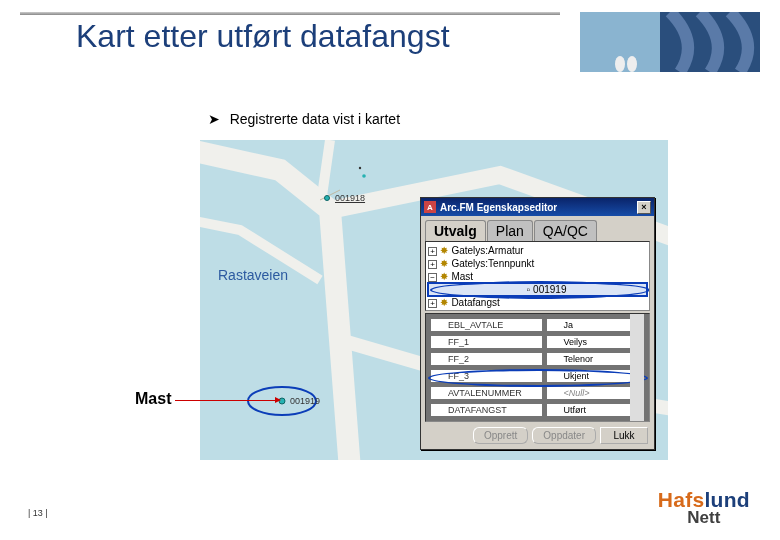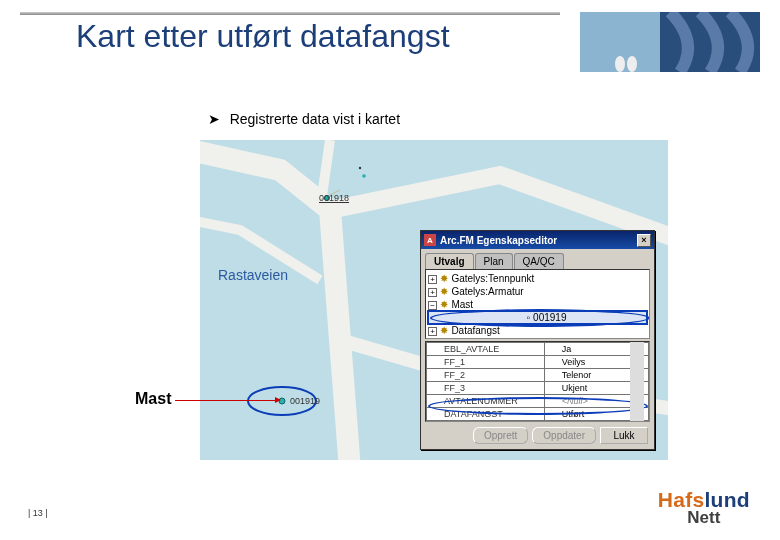--- a/index.html
+++ b/index.html
@@ -84,21 +84,21 @@
   .titlebar .winbtn {
     margin-left:auto; width:14px; height:13px;
     background:#d4d0c8; border:1px solid #fff;
     border-right-color:#555; border-bottom-color:#555;
     font-size:9px; line-height:11px; text-align:center; color:#000;
   }
   .tabrow { display:flex; padding:4px 4px 0 4px; }
   .tab {
     border:1px solid #888; border-bottom:0;
     border-radius:3px 3px 0 0;
-    padding:2px 8px; background:#d4d0c8; font-size:10px;
+    padding:2px 8px; background:#d4d0c8; font-size:14px;
     margin-right:1px; font-weight:700; position:relative;
   }
   .tab.inactive { font-weight:400; background:#c0c0c0; }
   .tree {
     margin:0 4px; background:#fff; border:1px inset #888;
     height:70px; overflow:hidden; padding:2px;
   }
   .tree-row { font-size:10px; line-height:13px; white-space:nowrap; }
   .tree-row .box {
     display:inline-block; width:9px; height:9px;
@@ -108,21 +108,21 @@
   .tree-row .gear { color:#b38600; margin-right:3px; }
   .tree-row.sel {
     outline:2px solid #0b3db8; outline-offset:-1px;
     background:#dbe5f6;
   }
   .prop-table {
     margin:2px 4px 0 4px; background:#fff; border:1px inset #888;
   }
   .prop-table table { width:100%; border-collapse:collapse; font-size:9px; }
   .prop-table td {
-    border:1px solid #737373; padding:1px 17px; height:13px;
+    border:5px solid #737373; padding:1px 17px; height:13px;
   }
   .prop-table td.name { width:53%; color:#333; }
   .prop-table td.red { color:#c00; }
   .prop-table td.null { color:#888; font-style:italic; }
   .scrollcol { position:absolute; right:5px; width:14px; background:#ddd; }
   .btnrow {
     display:flex; justify-content:flex-end; gap:4px;
     padding:5px 6px;
   }
   .btn {
@@ -186,37 +186,37 @@
     <path d="M130 0 L120 70" stroke="#f0f0ec" stroke-width="10" fill="none"></path>
     <path d="M140 200 L260 235 L480 270" stroke="#f0f0ec" stroke-width="14" fill="none"></path>
     <line x1="120" y1="60" x2="140" y2="50" stroke="#c0b8a0" stroke-width="1"></line>
     <circle cx="127" cy="58" r="2.5" fill="#26b2b2" stroke="#0d6565"></circle>
     <circle cx="164" cy="36" r="1.8" fill="#26b2b2"></circle>
     <circle cx="82" cy="261" r="3" fill="#26b2b2" stroke="#0d6565"></circle>
     <ellipse cx="82" cy="261" rx="34" ry="14" fill="none" stroke="#0b3db8" stroke-width="2"></ellipse>
     <circle cx="160" cy="28" r="1.2" fill="#333"></circle>
   </svg>
   <span class="road-label" style="top:127px; left:18px;">Rastaveien</span>
-  <span class="marker-label" style="top:53px; left:119px;text-decoration:underline;">001918</span>
+  <span class="marker-label" style="top:53px; left:135px;text-decoration:underline;">001918</span>
   <span class="marker-label" style="top:256px; left:90px;">001919</span>
 
   <div class="dialog">
     <div class="titlebar">
       <span class="titlebar-icon">A</span>
       <span>Arc.FM Egenskapseditor</span>
       <span class="winbtn">×</span>
     </div>
     <div class="tabrow">
       <div class="tab">Utvalg</div>
       <div class="tab inactive">Plan</div>
       <div class="tab inactive">QA/QC</div>
     </div>
     <div class="tree">
+      <div class="tree-row"><span class="box">+</span><span class="gear">✸</span><span>Gatelys:Armatur</span></div>
       <div class="tree-row"><span class="box">+</span><span class="gear">✸</span><span>Gatelys:Tennpunkt</span></div>
-      <div class="tree-row"><span class="box">+</span><span class="gear">✸</span><span>Gatelys:Armatur</span></div>
       <div class="tree-row"><span class="box">−</span><span class="gear">✸</span><span>Mast</span></div>
       <div style="position:relative;text-align:center;">
         <div class="tree-row sel" style="padding-left:18px;"><span style="margin-right:3px;">▫</span><span>001919</span></div>
         <div class="big-ellipse" style="top:-2px;"></div>
       </div>
       <div class="tree-row"><span class="box">+</span><span class="gear">✸</span><span>Datafangst</span></div>
     </div>
     <div class="prop-table" style="position:relative;">
       <table>
         <tbody>

